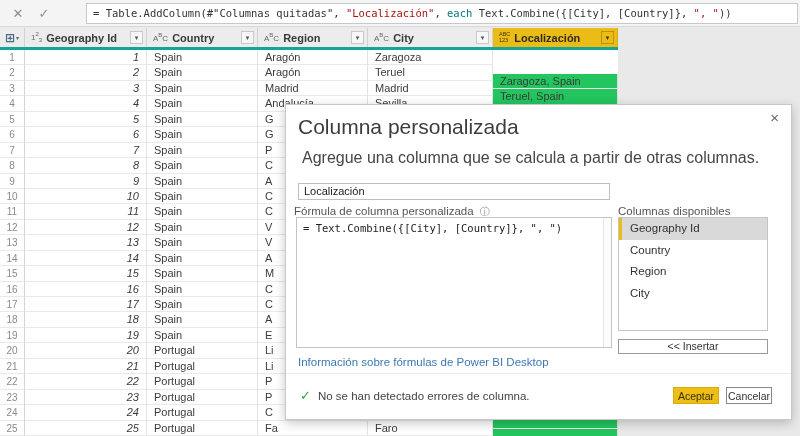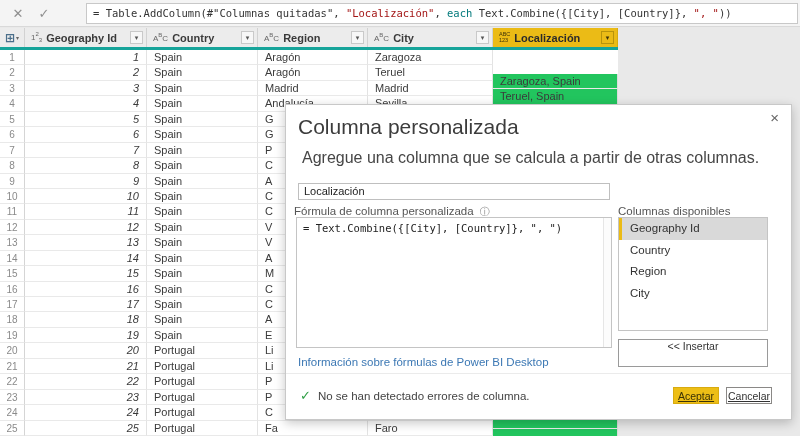--- a/index.html
+++ b/index.html
@@ -64,27 +64,27 @@
   .info-icon { color:#8a8a8a; font-size:10px; margin-left:3px; }
   .formula-box { position:absolute; left:10px; top:112px; width:316px; height:131px; border:1px solid #c4c4c4;
                  background:#fff; font-family:"DejaVu Sans Mono","Liberation Mono",monospace; font-size:10.5px;
                  color:#222; padding:4px 6px; white-space:pre; overflow:hidden; }
   .fscroll { position:absolute; left:317px; top:113px; width:8px; height:129px; border-left:1px solid #e6e6e6; background:#fcfcfc; }
   .lbl-cols { left:332px; top:100px; }
   .listbox { position:absolute; left:332px; top:112px; width:150px; height:114px; border:1px solid #c4c4c4;
              background:#fff; overflow:hidden; }
   .list-item { height:21.5px; line-height:21.5px; font-size:11.5px; color:#333; padding:0 8px; border-left:3px solid transparent; }
   .list-item.selected { background:#d9d9d9; border-left-color:#ebbb16; }
-  .insert-btn { position:absolute; left:332px; top:234px; width:150px; height:28px; border:1px solid #9a9a9a;
+  .insert-btn { position:absolute; left:332px; top:234px; width:150px; height:15px; border:1px solid #9a9a9a;
                 background:#fff; font-size:10.5px; color:#333; text-align:center; line-height:13px; cursor:default; }
   .dlg-link { position:absolute; left:12px; top:251px; font-size:11.5px; color:#3c78b4; cursor:pointer; }
   .dlg-sep { position:absolute; left:0; top:268px; width:100%; border-top:1px solid #ebebeb; }
   .status { position:absolute; left:14px; top:283px; font-size:11.5px; color:#444; display:flex; align-items:center; gap:7px; }
   .status .chk { color:#2e9e44; font-size:13px; font-weight:bold; }
-  .btn { position:absolute; top:282px; height:17px; font-size:10.5px; text-align:center; line-height:16px; cursor:default;text-decoration:underline; }
+  .btn { position:absolute; top:282px; height:17px; font-size:10.5px; text-align:center; line-height:16px; cursor:default; }
   .btn-accept { left:387px; width:46px; background:#edbe16; border:1px solid #d8ab10; color:#3a3106; }
   .btn-cancel { left:440px; width:46px; background:#fff; border:1px solid #8a8886; color:#333; }
 </style>
 </head>
 <body>
 
 <div class="fbar">
   <span class="ico ico-x">✕</span>
   <span class="ico ico-check">✓</span>
   <span class="ico ico-fx">fx</span>

